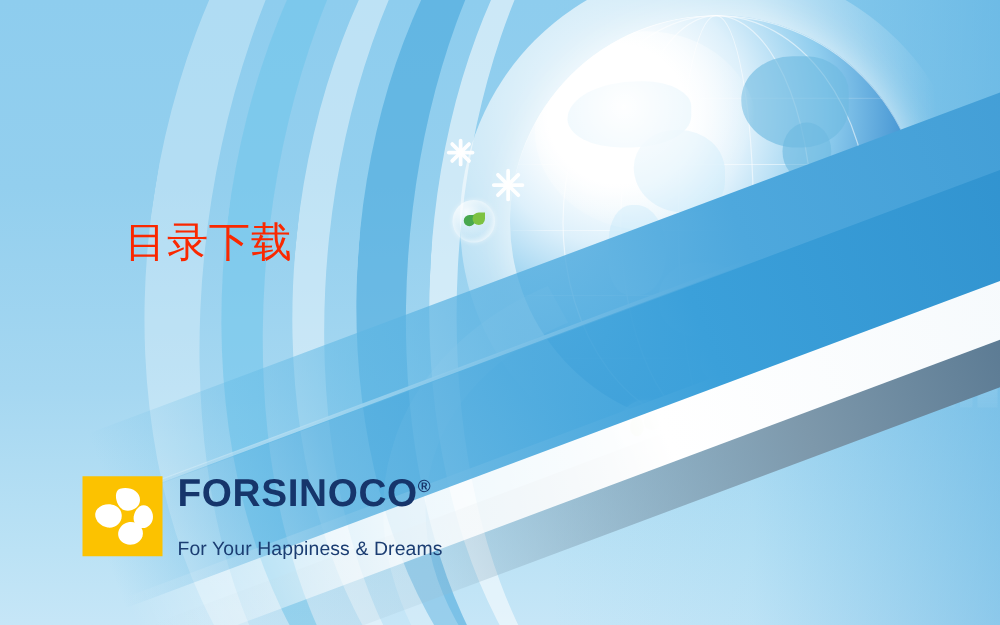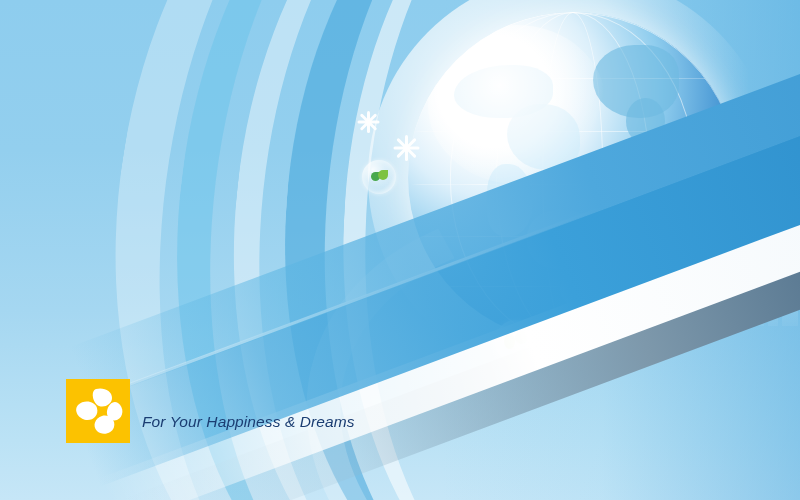--- a/index.html
+++ b/index.html
@@ -310,21 +310,20 @@
     font-size: 14px;
     vertical-align: super;
     font-weight: bold;
   }
   .logo-tag {
     color: #1b3d72;
     font-size: 15.5px;
     margin-top: 22px;
     letter-spacing: .1px;
     white-space: nowrap;
-    font-style: italic;
   }
 </style>
 </head>
 <body>
 
 <div id="stage">
 
   <div class="art">
     <div class="sheen-right"></div>
 
@@ -416,31 +415,35 @@
     <div class="swoosh"></div>
     <div class="swoosh2"></div>
     <div class="band band-gray"></div>
     <div class="band band-white"></div>
     <div class="band band-blue"></div>
     <div class="band band-hair"></div>
     <div class="band band-blue2"></div>
   </div>
 
   <div class="headline">
+    <span class="l2">目录下载</span>
   </div>
 
   <div class="logo">
     <div class="logo-mark">
       <svg viewBox="0 0 64 64" width="64" height="64" aria-hidden="true">
         <g fill="#ffffff">
           <path d="M30 10 C38 8 46 12 46 19 C46 25 39 29 33 27 C27 25 24 12 30 10 Z"></path>
           <path d="M52 24 C58 28 58 38 51 41 C45 43 40 38 41 32 C42 26 47 21 52 24 Z"></path>
           <path d="M12 26 C18 20 29 22 31 29 C33 36 27 42 20 41 C13 40 7 32 12 26 Z"></path>
           <path d="M36 37 C43 35 50 41 48 48 C46 55 36 57 31 52 C26 47 29 39 36 37 Z"></path>
         </g>
       </svg>
     </div>
     <div class="logo-text">
+      <div class="logo-name">
+        <span>FORSINOCO</span><sup>®</sup>
+      </div>
       <div class="logo-tag">For Your Happiness &amp; Dreams</div>
     </div>
   </div>
 
 </div>
 
 </body></html>

